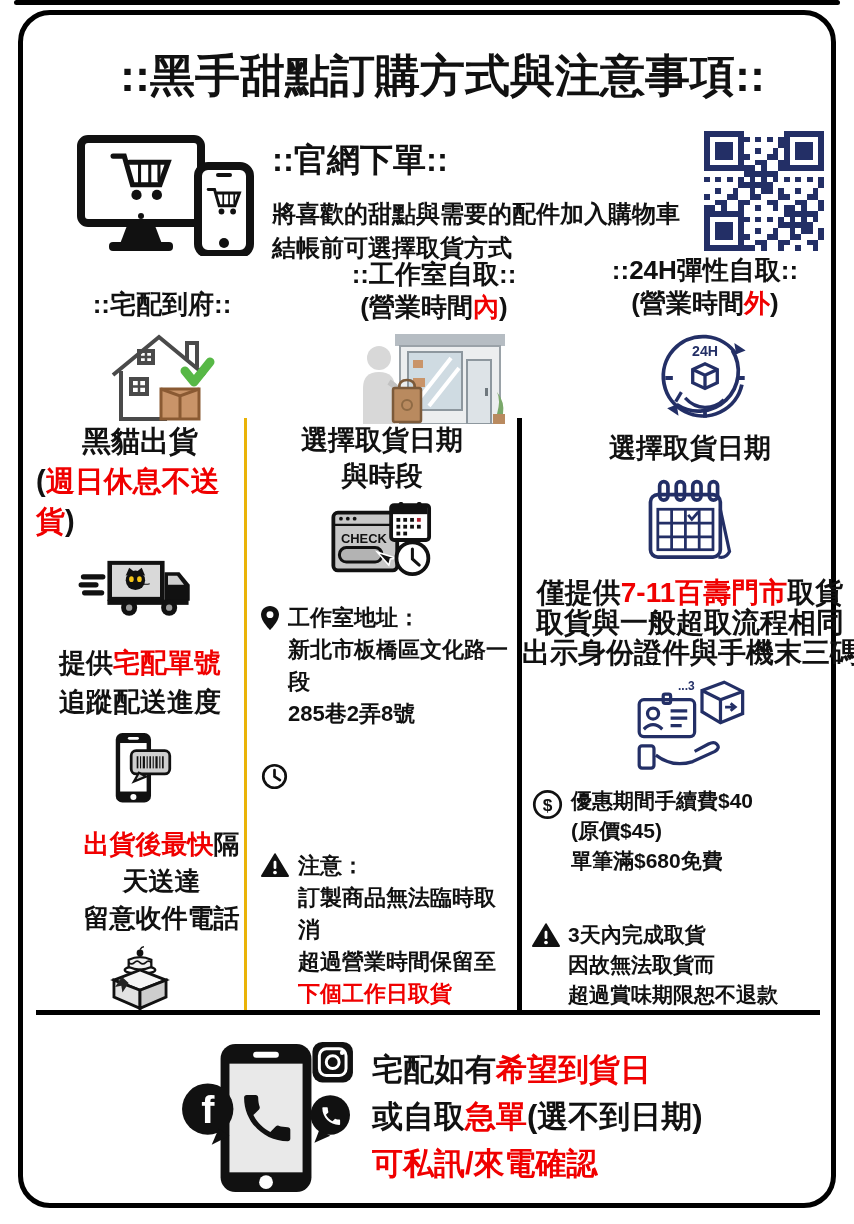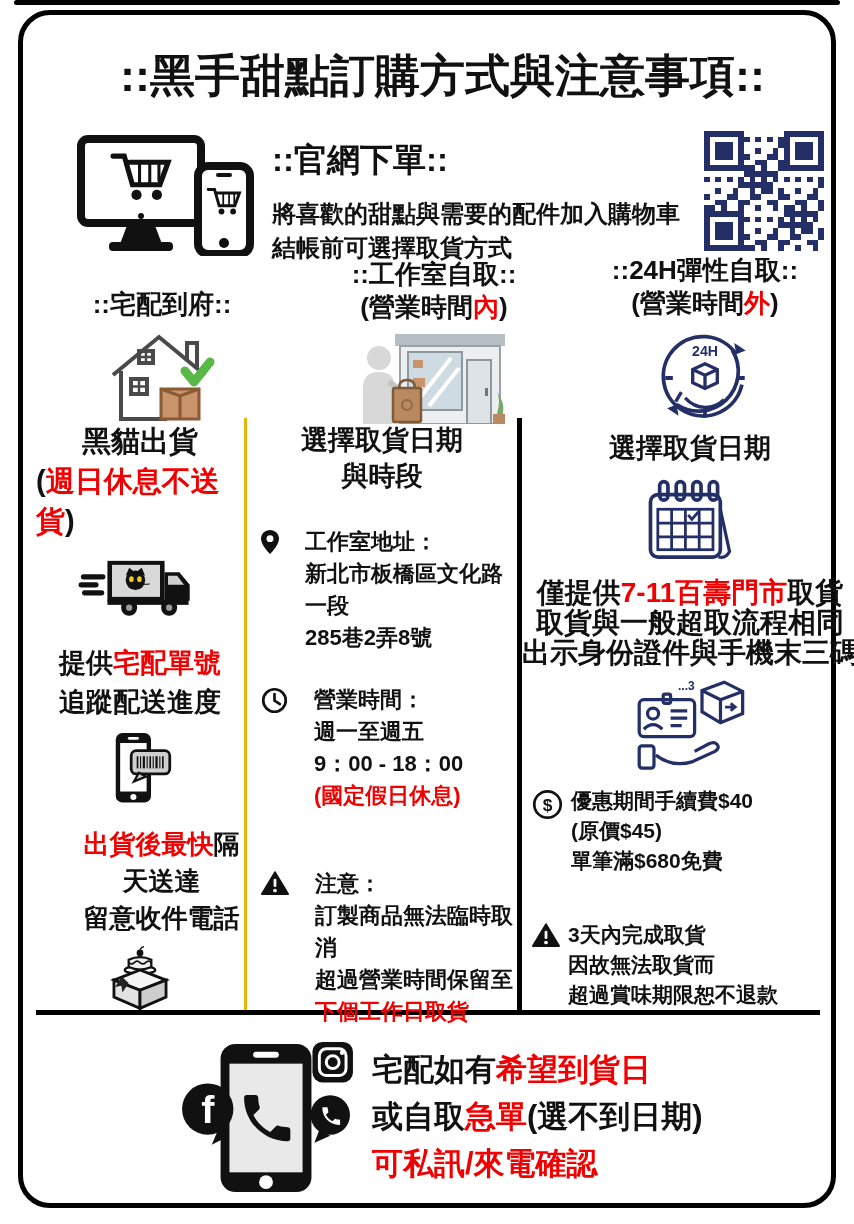--- a/index.html
+++ b/index.html
@@ -40,21 +40,21 @@
   .col1 { width:259px; border-right:3px solid #eab308; }
   .col2 { width:278px; border-right:5px solid #000; }
   .col3 { flex:1; }
 
   .c1-title { margin-top:4px; font-size:29px; font-weight:bold; }
   .c1-sub   { font-size:29px; font-weight:bold; }
   .c1-track { margin-top:24px; font-size:27px; font-weight:bold; line-height:39px; text-align:center; }
   .c1-eta   { margin-top:22px; font-size:26px; font-weight:bold; line-height:37px; text-align:center;margin-left:43px; }
 
   .c2-title { margin-top:4px; font-size:27px; font-weight:bold; line-height:36px; text-align:center; }
-  .info-block { align-self:flex-start; margin-left:14px; display:flex; gap:26px; width:256px; }
+  .info-block { align-self:flex-start; margin-left:14px; display:flex; gap:9px; width:256px; }
   .block-icon { flex:0 0 auto; margin-top:3px; }
   .block-text { font-size:22px; font-weight:600; line-height:32px; }
   .mt-addr { margin-top:24px; }
   .mt-hours { margin-top:30px; }
   .mt-note { margin-top:56px;justify-content:space-between; }
 
   .c3-title { margin-top:12px; font-size:27px; font-weight:bold; }
   .c3-info  { margin-top:12px; font-size:28px; font-weight:bold; line-height:30px; text-align:center; white-space:nowrap; }
   .c3-block { align-self:flex-start; margin-left:10px; display:flex; gap:8px; width:232px; }
   .c3-block .block-text { font-size:21px; font-weight:600; line-height:30px; white-space:nowrap; }
@@ -725,26 +725,20 @@
       </div>
     </div>
 
     <div class="info-block mt-hours">
       <span class="block-icon">
         <svg width="27" height="27" viewBox="0 0 30 30">
             <circle cx="15" cy="15" r="12.5" fill="none" stroke="#111" stroke-width="3"></circle>
             <path d="M15 8 v7 l6 4" fill="none" stroke="#111" stroke-width="3" stroke-linecap="round"></path>
           </svg>
       </span>
-      <div class="block-text">
-        <div>營業時間：</div>
-        <div>週一至週五</div>
-        <div>9：00 - 18：00</div>
-        <div><span class="red">(國定假日休息)</span></div>
-      </div>
     </div>
 
     <div class="info-block mt-note">
       <span class="block-icon">
         <svg width="28" height="25" viewBox="0 0 32 28">
             <path d="M16 1 L31 26 H1 Z" fill="#111" stroke="#111" stroke-width="2" stroke-linejoin="round"></path>
             <rect x="14.4" y="8.5" width="3.2" height="9.5" rx="1.5" fill="#fff"></rect>
             <circle cx="16" cy="22" r="2.1" fill="#fff"></circle>
           </svg>
       </span>

